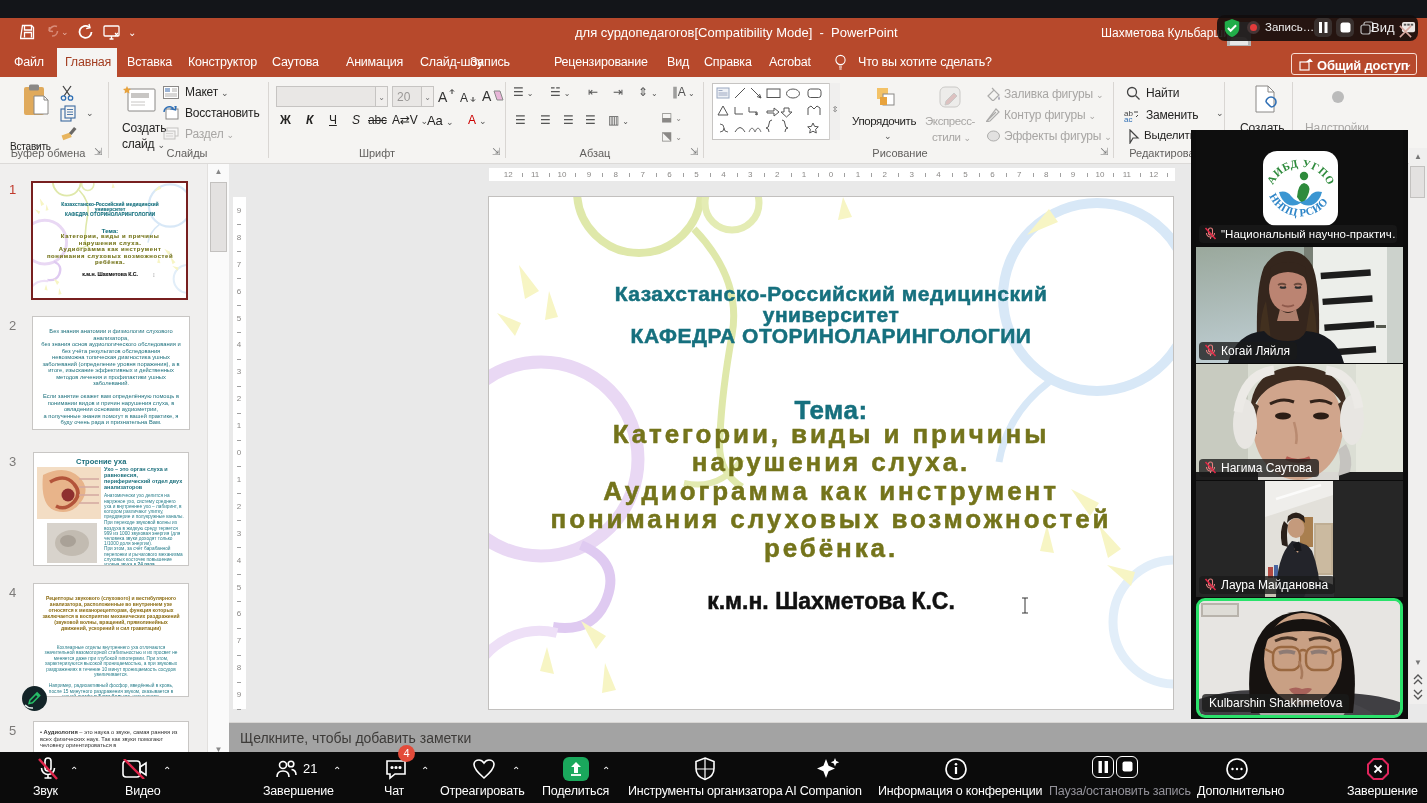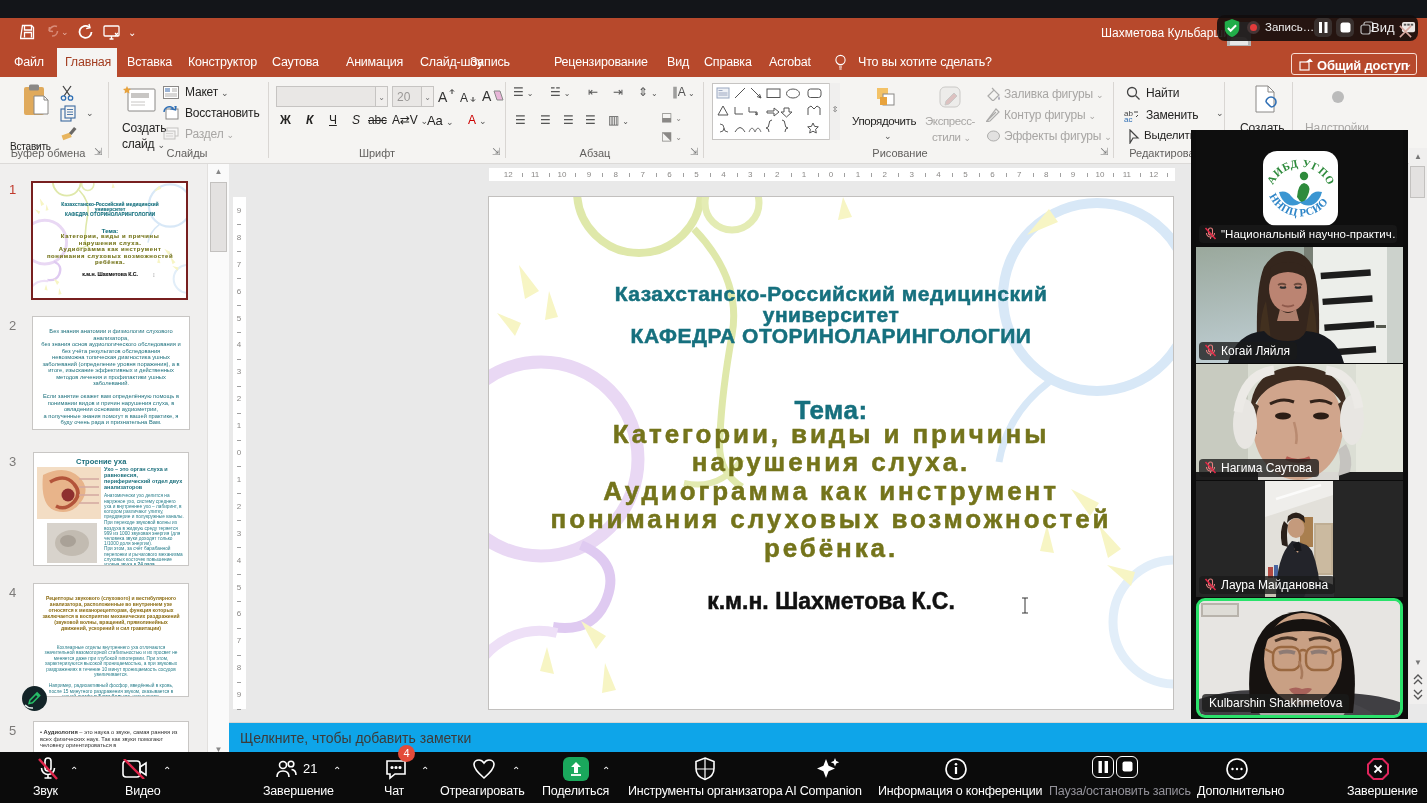--- a/index.html
+++ b/index.html
@@ -19,21 +19,21 @@
 
 #main{left:0;top:164px;width:1427px;height:588px;background:#e9e9e9;}
 #thumbs{position:absolute;left:0;top:0;width:229px;height:588px;background:#f0efee;}
 #thumbscroll{position:absolute;left:207px;top:0;width:22px;height:588px;background:#fafafa;border-left:1px solid #e2e0de;}
 .thumbnum{position:absolute;font-size:13px;color:#7c7a78;}
 .thumb{position:absolute;background:#fff;box-shadow:0 0 0 1px #c8c6c4;overflow:hidden;}
 
 #hruler{position:absolute;left:489px;top:4px;width:686px;height:13px;background:#fff;font-size:8px;color:#8a8886;}
 #vruler{position:absolute;left:233px;top:33px;width:13px;height:512px;background:#fff;font-size:8px;color:#8a8886;}
 #slide{position:absolute;left:489px;top:33px;width:684px;height:512px;background:#fff;box-shadow:0 0 0 1px #c2c0be;overflow:hidden;}
-#notes{position:absolute;left:229px;top:558px;width:1198px;height:30px;background:#0ea5e9;border-top:1px solid #d8d6d4;color:#3d3b39;font-size:14px;text-align:center;}
+#notes{position:absolute;left:229px;top:558px;width:1198px;height:30px;background:#a3a3a3;border-top:1px solid #d8d6d4;color:#3d3b39;font-size:14px;text-align:center;}
 #ppscroll{position:absolute;left:1409px;top:0px;width:18px;height:588px;background:#f0efee;}
 
 #zpanel{left:1191px;top:130px;width:217px;height:589px;background:#0c0c0c;}
 .vtile{position:absolute;left:5px;width:207px;height:116px;overflow:hidden;background:#222;}
 .vlabel{position:absolute;left:3px;bottom:3px;background:rgba(25,25,25,.78);color:#fff;font-size:12px;height:18px;line-height:18px;border-radius:4px;padding:0 7px 0 22px;white-space:nowrap;max-width:190px;overflow:hidden;}
 
 #ztoolbar{left:0;top:752px;width:1427px;height:51px;background:#0b0b0b;color:#fff;}
 .zlabel{position:absolute;top:32px;font-size:12.5px;letter-spacing:-.2px;color:#fff;white-space:nowrap;}
 .caret{position:absolute;color:#fff;font-size:10px;}
 </style></head>
@@ -57,20 +57,21 @@
       <path d="M11 3 a6 6 0 1 0 2.5 5"></path>
       <path d="M11 0 l1 3.8 -3.8 .8" stroke-width="1.4"></path>
     </g>
     <g transform="translate(84,3)" stroke="#fff" fill="none" stroke-width="1.3">
       <rect x="0" y="1" width="15" height="10" rx="1"></rect>
       <path d="M5.5 14 h4 M7.5 11 v3"></path>
       <path d="M11 8 l3 3 M14 8 l-3 3" stroke-width="1.1"></path>
     </g>
     <text x="108" y="14" fill="#fff" font-size="10">⌄</text>
   </svg>
+  <div class="abs" style="left:575px;top:7px;font-size:13px;color:#fff;">для сурдопедагогов[Compatibility Mode]&nbsp;&nbsp;-&nbsp;&nbsp;PowerPoint</div>
   <div class="abs" style="left:1101px;top:8px;font-size:12px;color:#fff;">Шахметова Кульбаршин</div>
 
   <div class="abs" style="left:1227px;top:4px;width:24px;height:24px;background:#b5b5b5;"></div>
   <div class="abs" style="left:1230px;top:19px;width:18px;height:8px;background:#e8e8e8;border-radius:5px 5px 0 0;"></div>
 
   <div class="abs" style="left:1217px;top:-3px;width:201px;height:26px;background:rgba(17,13,12,.88);border-radius:8px;">
     <svg class="abs" style="left:5px;top:3px;" width="20" height="20" viewBox="0 0 22 22">
       <path d="M11 1 l8 3 v7 c0 5-4 8.5-8 10 c-4-1.5-8-5-8-10 v-7 z" fill="#21ad49"></path>
       <path d="M6.5 11 l3 3 l6-6" stroke="#fff" stroke-width="2.2" fill="none"></path>
     </svg>

